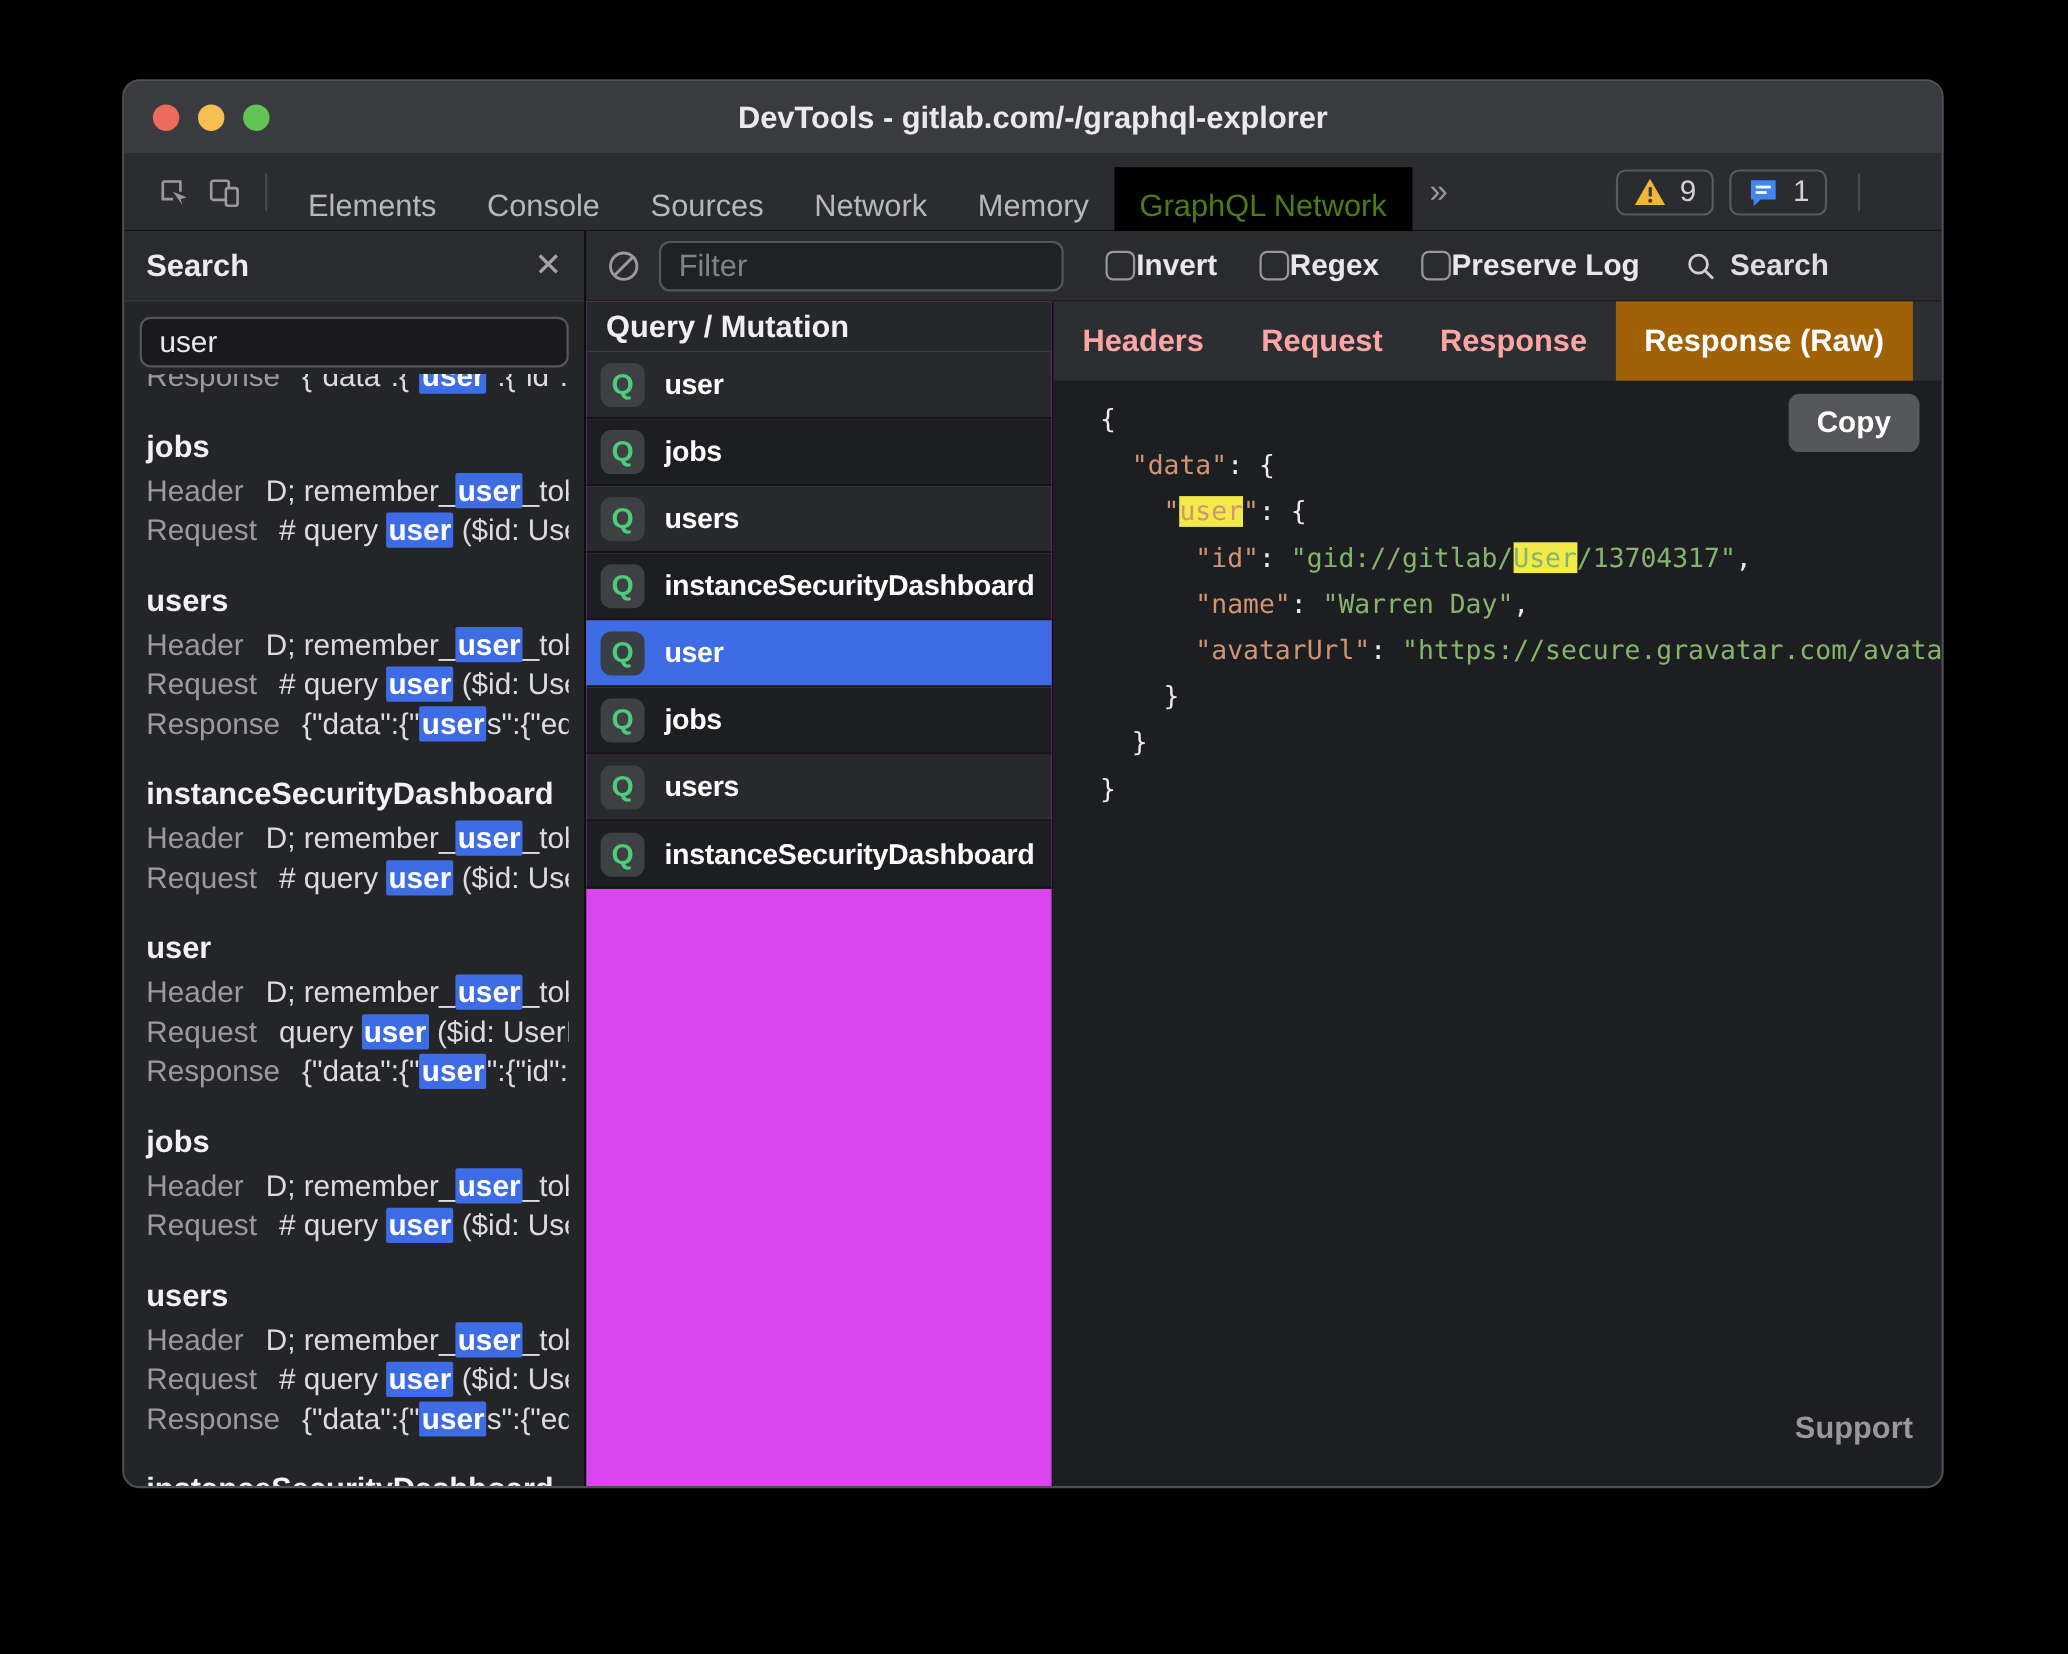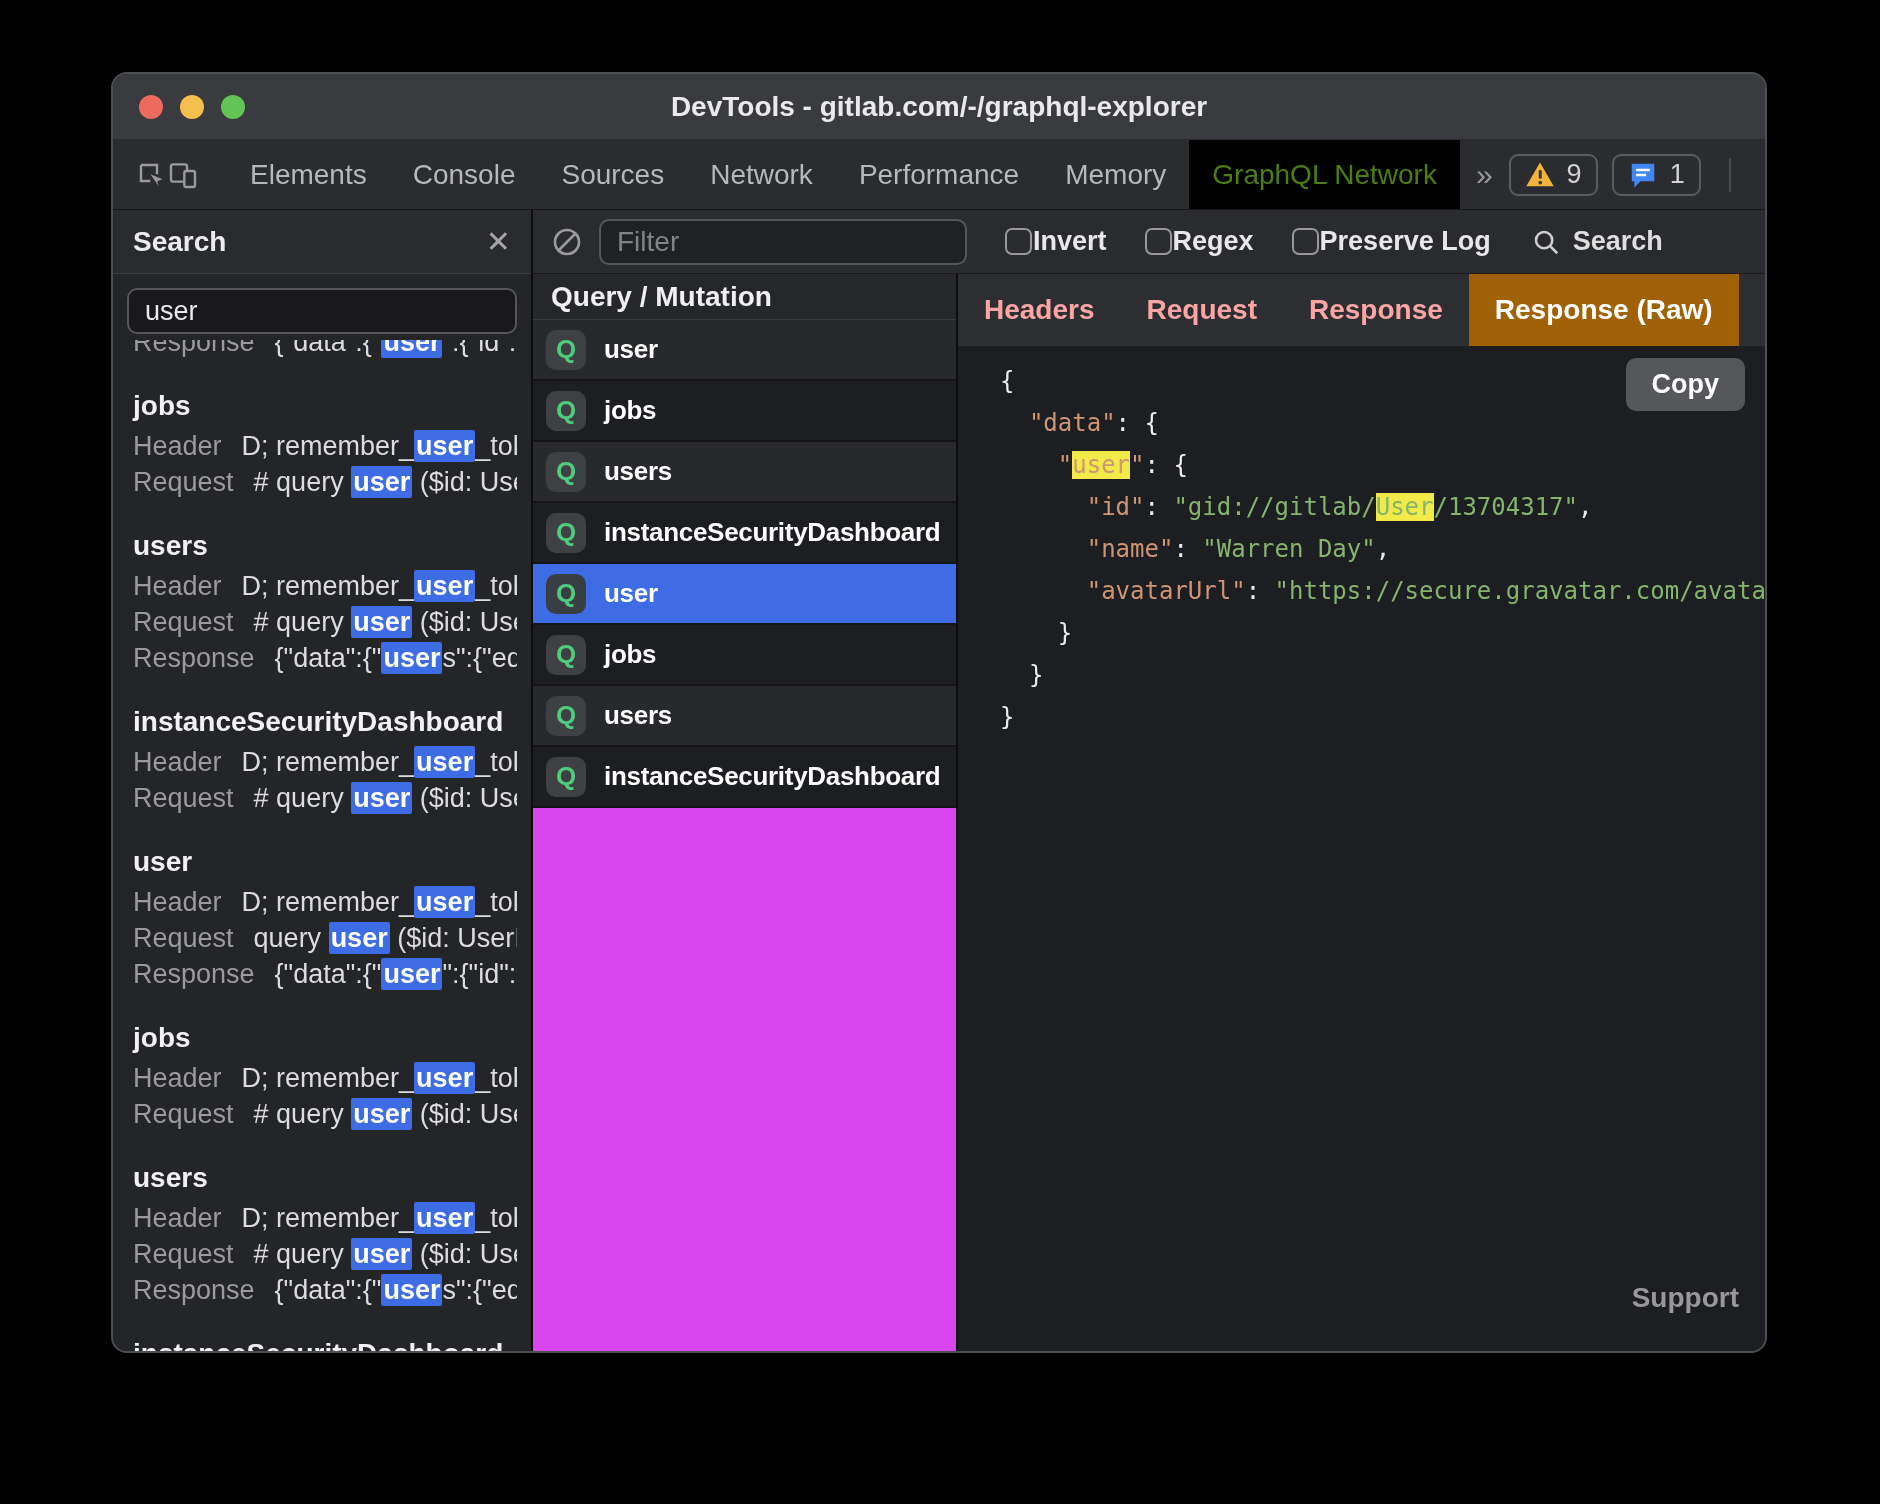--- a/index.html
+++ b/index.html
@@ -17,21 +17,21 @@
   .light { width:24px; height:24px; border-radius:50%; }
   .light.red { background:#ed6a5e; } .light.yellow { background:#f5bf4f; } .light.green { background:#61c455; }
   .title { font-size:28px; font-weight:700; color:#eaeaec; }
 
   
   .tabbar { height:70px; min-height:70px; background:#2b2c2f; display:flex; align-items:center;
     padding-left:22px; border-bottom:1px solid #161619; }
   .tb-icon { width:46px; height:100%; display:flex; align-items:center; justify-content:center; }
   .tb-sep { width:2px; height:34px; background:#4a4b4f; margin:0 14px; }
   .main-tabs { display:flex; height:100%; }
-  .tab { padding:0 23px; height:100%; display:flex; align-items:center; font-size:28px; color:#b7b8ba; white-space:nowrap; }
+  .tab { padding:0 23px; height:100%; display:flex; align-items:center; font-size:28px; color:#b7b8ba; white-space:nowrap;margin-top:12px; }
   .tab.active { background:#000; color:#4d7c0f; }
   .chev { color:#9a9a9c; font-size:30px; padding:0 16px; }
   .tb-spacer { flex:1; }
   .badges { display:flex; align-items:center; gap:14px; padding-right:26px; }
   .badge { height:42px; border:2px solid #5a5b5f; border-radius:9px; display:flex; align-items:center;
     gap:12px; padding:0 14px; color:#d2d2d4; font-size:27px; }
   .gear-wrap { padding:0 10px; display:flex; align-items:center; }
 
   
   .main-row { flex:1; display:flex; min-height:0; }
@@ -135,21 +135,20 @@
           <rect x="3" y="4" width="12" height="13" rx="1.5" fill="none" stroke="#9a9a9c" stroke-width="1.8"></rect>
           <rect x="13" y="9" width="8" height="12" rx="1.5" fill="#2b2c2f" stroke="#9a9a9c" stroke-width="1.8"></rect>
         </svg>
       </span>
       <span class="tb-sep"></span>
       <div class="main-tabs">
           <div class="tab">Elements</div>
           <div class="tab">Console</div>
           <div class="tab">Sources</div>
           <div class="tab">Network</div>
-          <div class="tab">Performance</div>
           <div class="tab">Memory</div>
           <div class="tab active">GraphQL Network</div>
         </div>
       <span class="chev">»</span>
       <span class="tb-spacer"></span>
       <div class="badges">
         <span class="badge">
           <svg width="30" height="28" viewBox="0 0 24 22">
             <path d="M12 1 L23 20 H1 Z" fill="#f2b43b"></path>
             <rect x="11" y="7" width="2.4" height="7" rx="1" fill="#3a3a3a"></rect>

